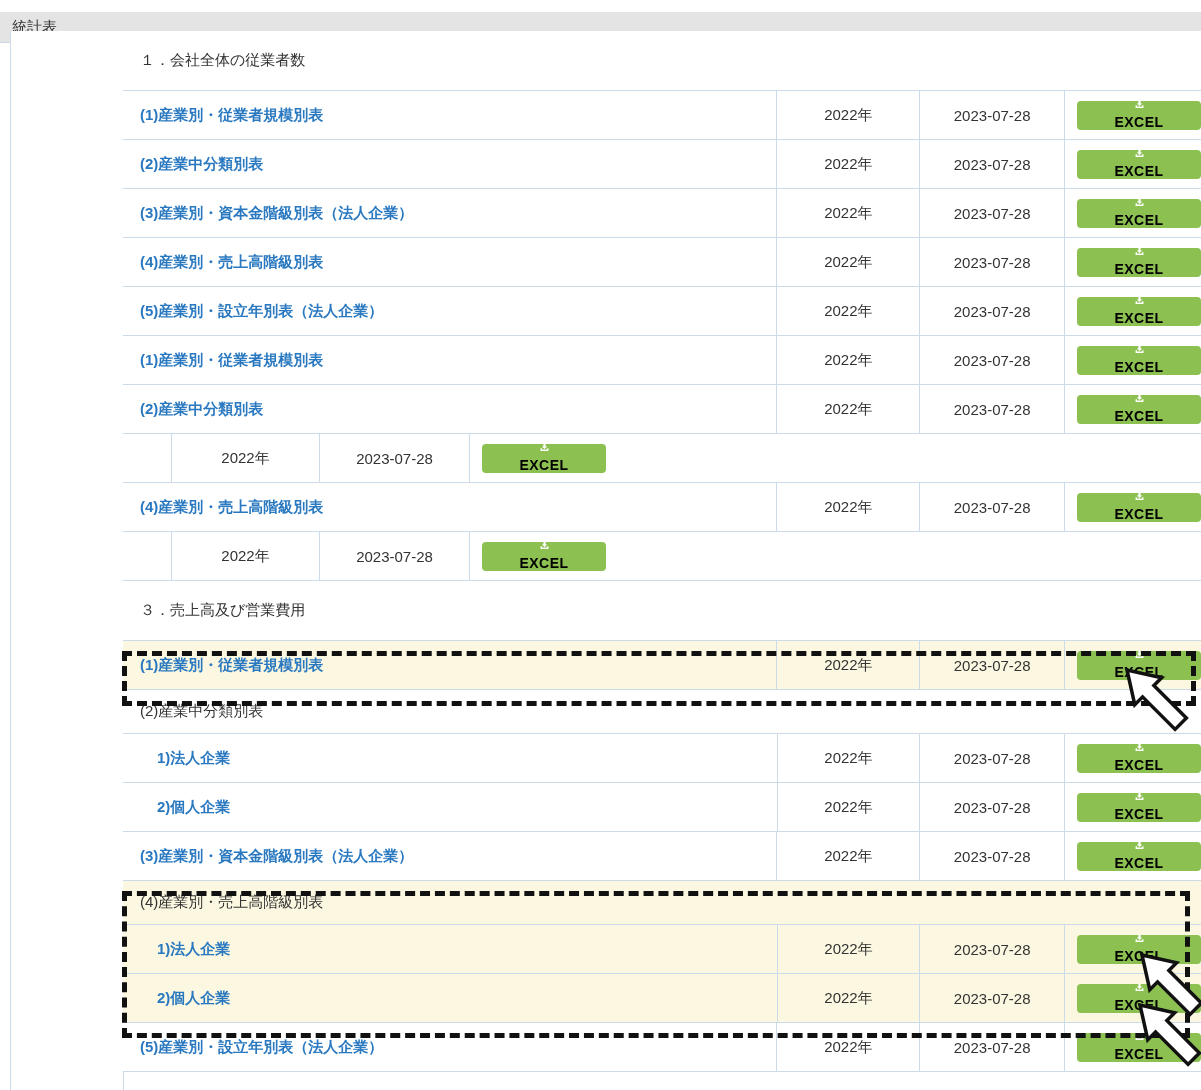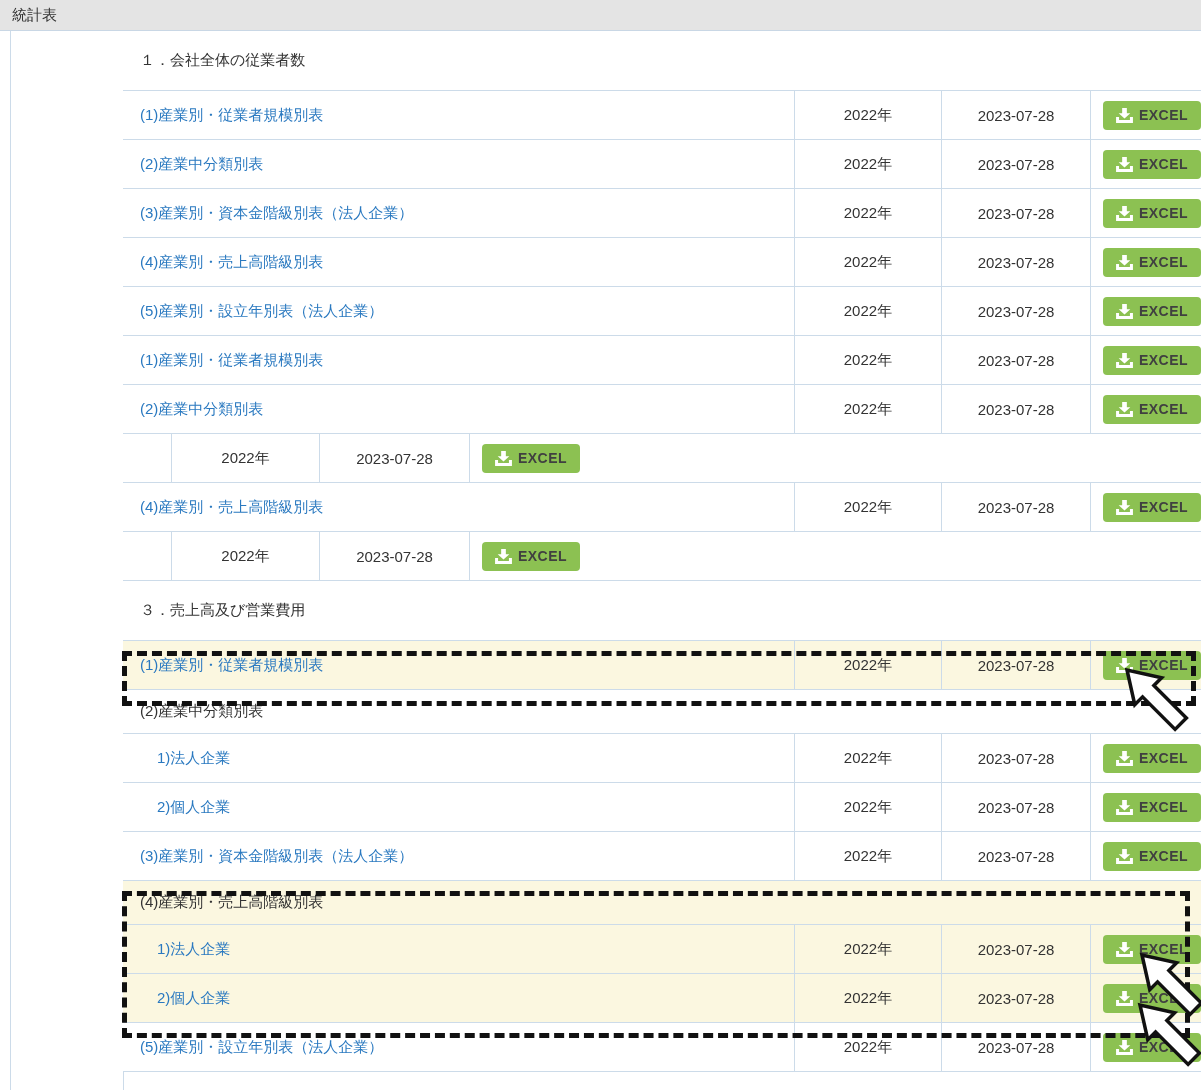--- a/index.html
+++ b/index.html
@@ -1,52 +1,52 @@
 <!DOCTYPE html>
 <html><head>
 <meta charset="utf-8">
 <style>
   html,body{margin:0;padding:0;}
   body{
     width:1201px;height:1090px;position:relative;overflow:hidden;
     background:#fff;font-family:"Liberation Sans","DejaVu Sans",sans-serif;
   }
   .topbar{
-    position:absolute;left:0;top:0;width:1201px;height:30px;
+    position:absolute;left:0;top:12px;width:1201px;height:30px;
     background:#e4e4e4;border-bottom:1px solid #c9d7e5;
     display:flex;align-items:center;
   }
   .topbar-title{padding-left:12px;font-size:15px;color:#333;}
   .gutter{
     position:absolute;left:10px;top:31px;bottom:0;width:112px;background:#fff;
     border-left:1px solid #ccdbe9;border-right:1px solid #ccdbe9;
   }
   #rows{position:absolute;left:123px;top:31px;right:0;}
   .row{
     box-sizing:border-box;display:flex;align-items:stretch;
     border-bottom:1px solid #ccdbe9;background:#fff;
   }
   .section-row{height:60px;}
   .subheader-row{height:44px;}
   .item-row{height:49px;}
   .cell-full{flex:1;display:flex;align-items:center;padding-left:17px;font-size:15px;color:#333;}
   .cell{box-sizing:border-box;display:flex;align-items:center;}
-  .name-cell{width:627px;padding-left:17px;}
+  .name-cell{width:627px;padding-left:17px;font-weight:bold;}
   .name-cell.indent2{padding-left:34px;}
   .link{color:#2a79c0;font-size:15px;text-decoration:none;}
   .year-cell,.date-cell{justify-content:center;font-size:15px;color:#333;border-left:1px solid #ccdbe9;}
   .year-cell{width:148px;margin-left:48px;}
   .date-cell{width:150px;}
   .btn-cell{flex:1;border-left:1px solid #ccdbe9;padding-left:12px;}
   .highlighted{background:#fbf7e0;}
   .xl-btn{
     display:flex;align-items:center;justify-content:center;gap:6px;
-    width:98px;height:29px;padding:0;border:none;border-radius:4px;
-    background:#8cc152;color:#404040;font-family:inherit;font-size:14px;
-    font-weight:bold;letter-spacing:.5px;cursor:pointer;
+    width:124px;height:29px;padding:0;border:none;border-radius:4px;
+    background:#8cc152;color:#000000;font-family:inherit;font-size:14px;
+    font-weight:bold;letter-spacing:.5px;cursor:pointer;flex-direction:column;
   }
   .xl-btn svg{display:block;}
   .hl-box{
     position:absolute;box-sizing:border-box;border:5px dashed #111;
     z-index:5;pointer-events:none;background:transparent;
   }
   .box1{left:122px;top:651px;width:1074px;height:55px;}
   .box2{left:122px;top:891px;width:1068px;height:147px;}
   .cursor{position:absolute;z-index:6;pointer-events:none;}
   .c1{left:1121px;top:664px;}

